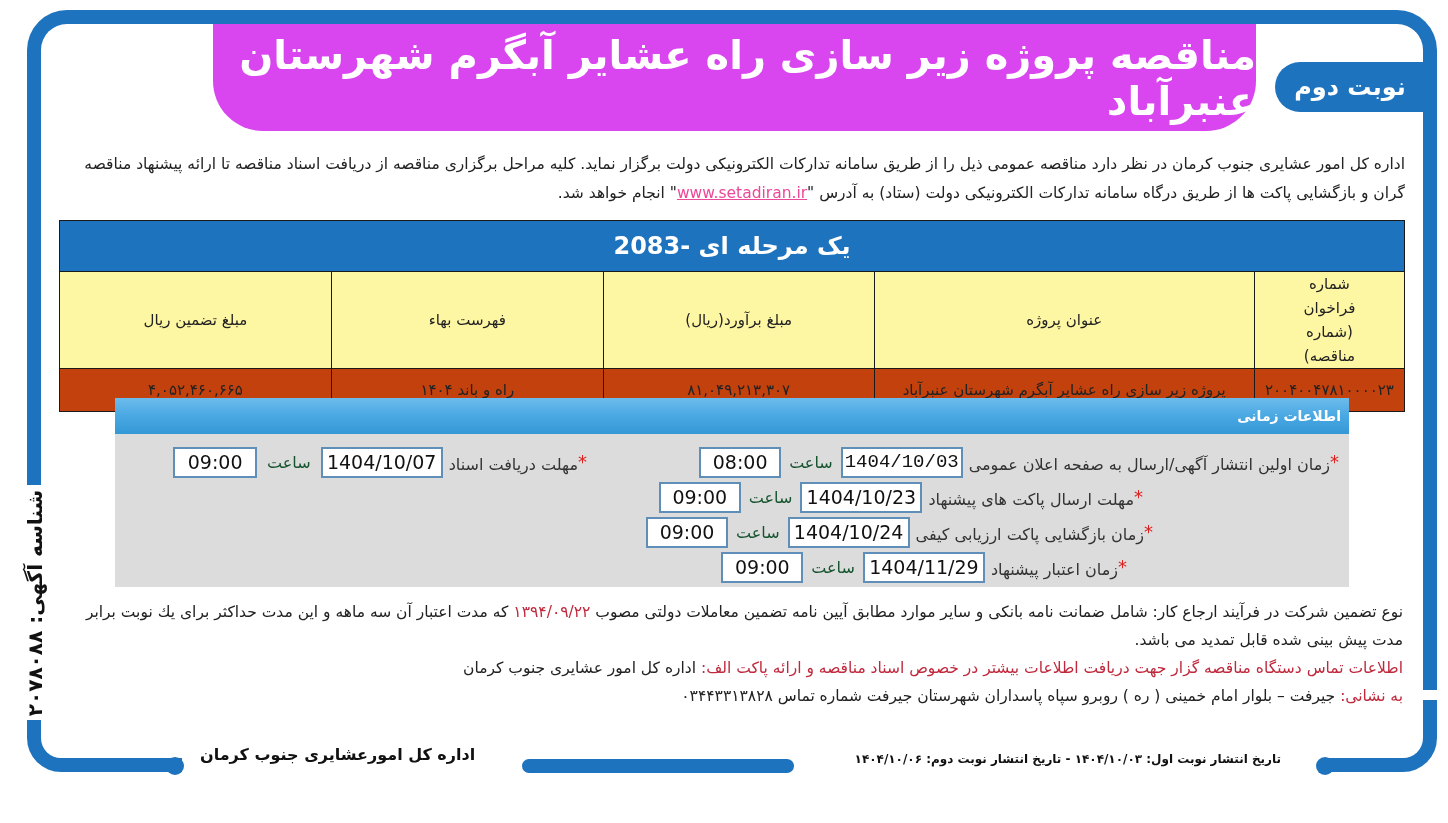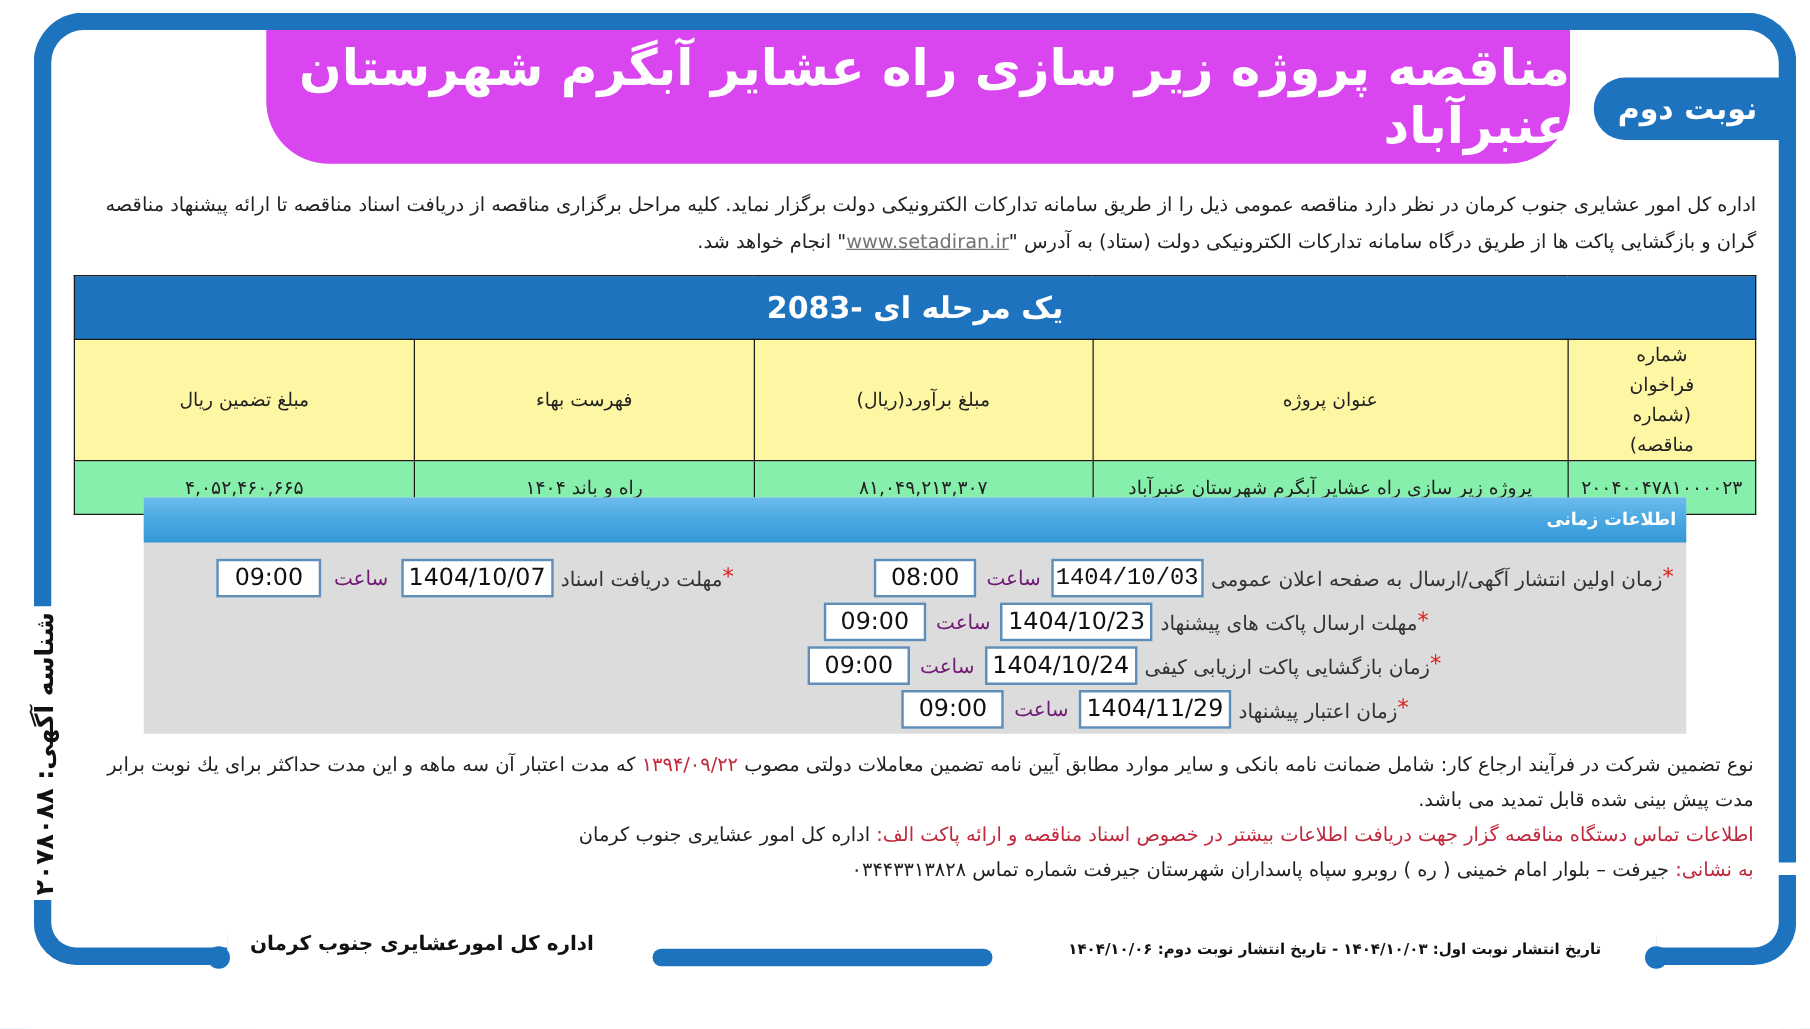--- a/index.html
+++ b/index.html
@@ -51,55 +51,55 @@
     background: #1e73be; border-radius: 25px 0 0 25px;
     display: flex; align-items: center; justify-content: center;
   }
   .round-badge span { color: #fff; font-size: 24px; font-weight: bold; direction: rtl; }
 
   
   .intro {
     position: absolute; left: 60px; top: 150px; width: 1345px; direction: rtl; text-align: right;
     font-size: 15.5px; line-height: 29px; color: #222;
   }
-  .intro a { color: #737373; text-decoration: underline; direction: ltr; unicode-bidi: embed; }
+  .intro a { color: #ec4899; text-decoration: underline; direction: ltr; unicode-bidi: embed; }
 
   
   .tender-table {
     position: absolute; left: 59px; top: 220px; width: 1346px; border-collapse: collapse; direction: rtl;
   }
   .tender-table th.caption {
     background: #1e73be; color: #fff; font-size: 24px; font-weight: bold; height: 51px;
     border: 1px solid #1a1a1a;
   }
   .tender-table td {
     border: 1px solid #1a1a1a; text-align: center; font-size: 15px; color: #222;
   }
   .tender-table tr.head td { background: #fdf6a3; height: 69px; line-height: 24px; }
-  .tender-table tr.row td { background: #86efac; height: 43px; }
+  .tender-table tr.row td { background: #c2410c; height: 43px; }
 
   
   .timing {
     position: absolute; left: 115px; top: 398px; width: 1234px; height: 189px;
     background: #dcdcdc;
   }
   .timing-header {
     height: 36px; background: linear-gradient(#6cbcec 0%, #4aa8e2 50%, #3498d6 100%);
     direction: rtl; padding-right: 8px; display: flex; align-items: center;
   }
   .timing-header span { color: #fff; font-weight: bold; font-size: 14px; }
   .t-row { position: absolute; height: 32px; display: flex; align-items: center; direction: rtl; }
   .t-label { font-size: 16px; color: #333; white-space: nowrap; }
   .t-label .req { color: #e0201c; font-size: 18px; vertical-align: 2px; }
   .t-box {
     background: #fff; border: 2px solid #5f8fb8; height: 31px; font-size: 19px;
     font-family: "DejaVu Sans", sans-serif; color: #111; display: flex; align-items: center; justify-content: center;
     direction: ltr;
   }
-  .t-hour { font-size: 16px; color: #701a75; }
+  .t-hour { font-size: 16px; color: #14532d; }
 
   
   .notes {
     position: absolute; left: 60px; top: 598px; width: 1343px; direction: rtl; text-align: right;
     font-size: 15.5px; line-height: 28px; color: #222;
   }
   .notes .red { color: #c0283c; }
 
   
   .footer-text { position: absolute; direction: rtl; font-weight: bold; color: #111; white-space: nowrap; }

